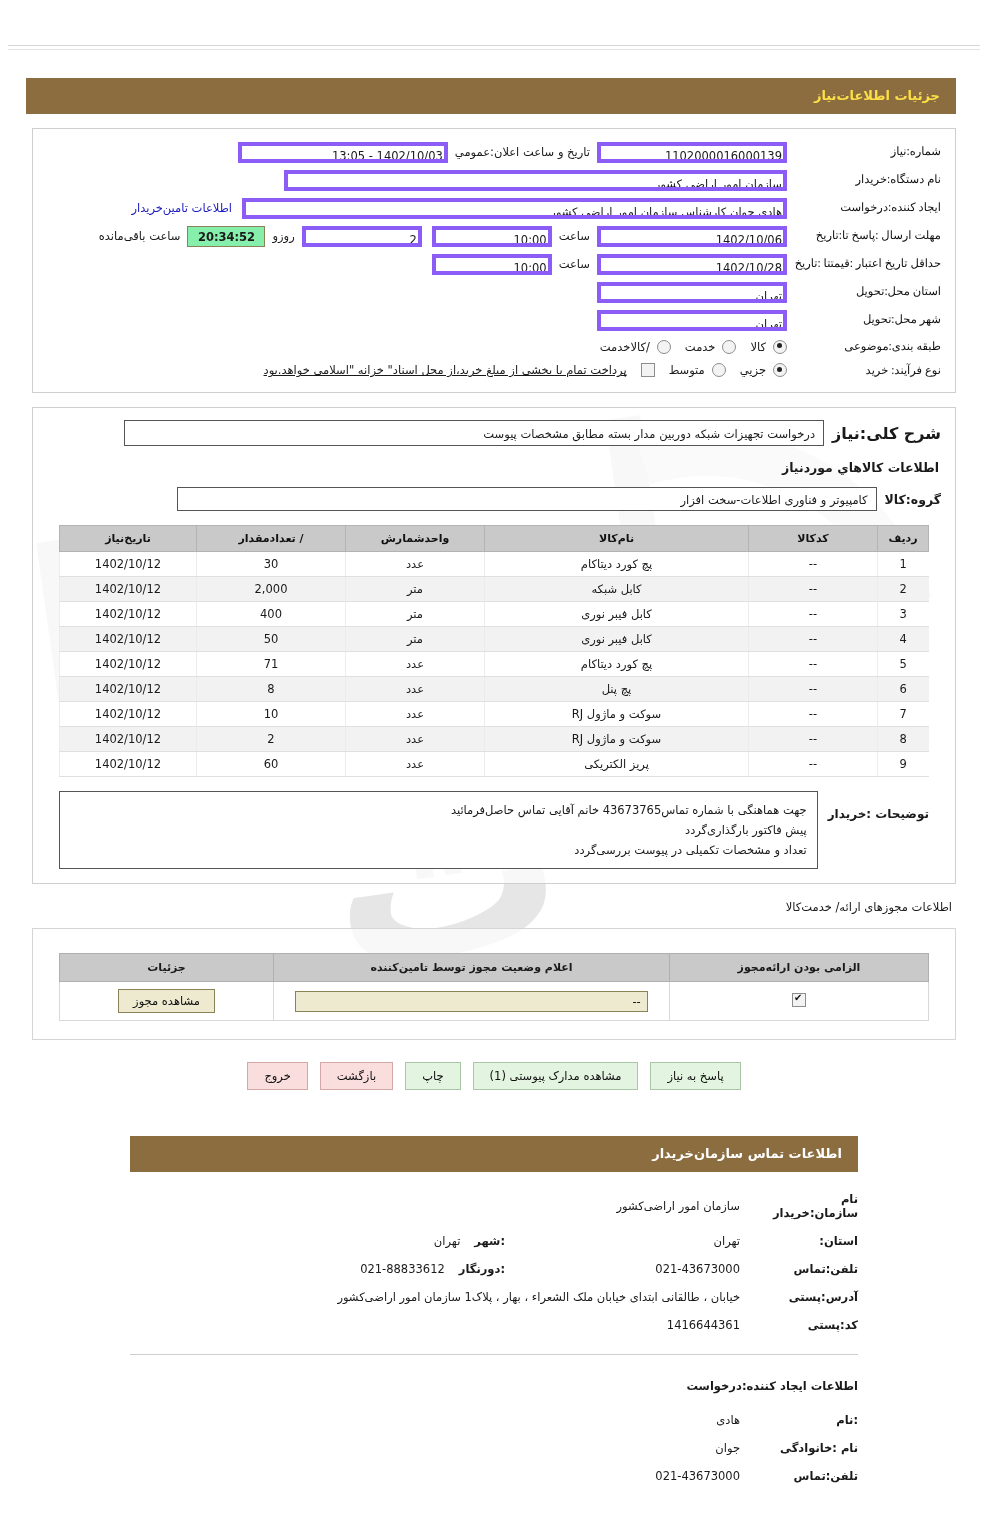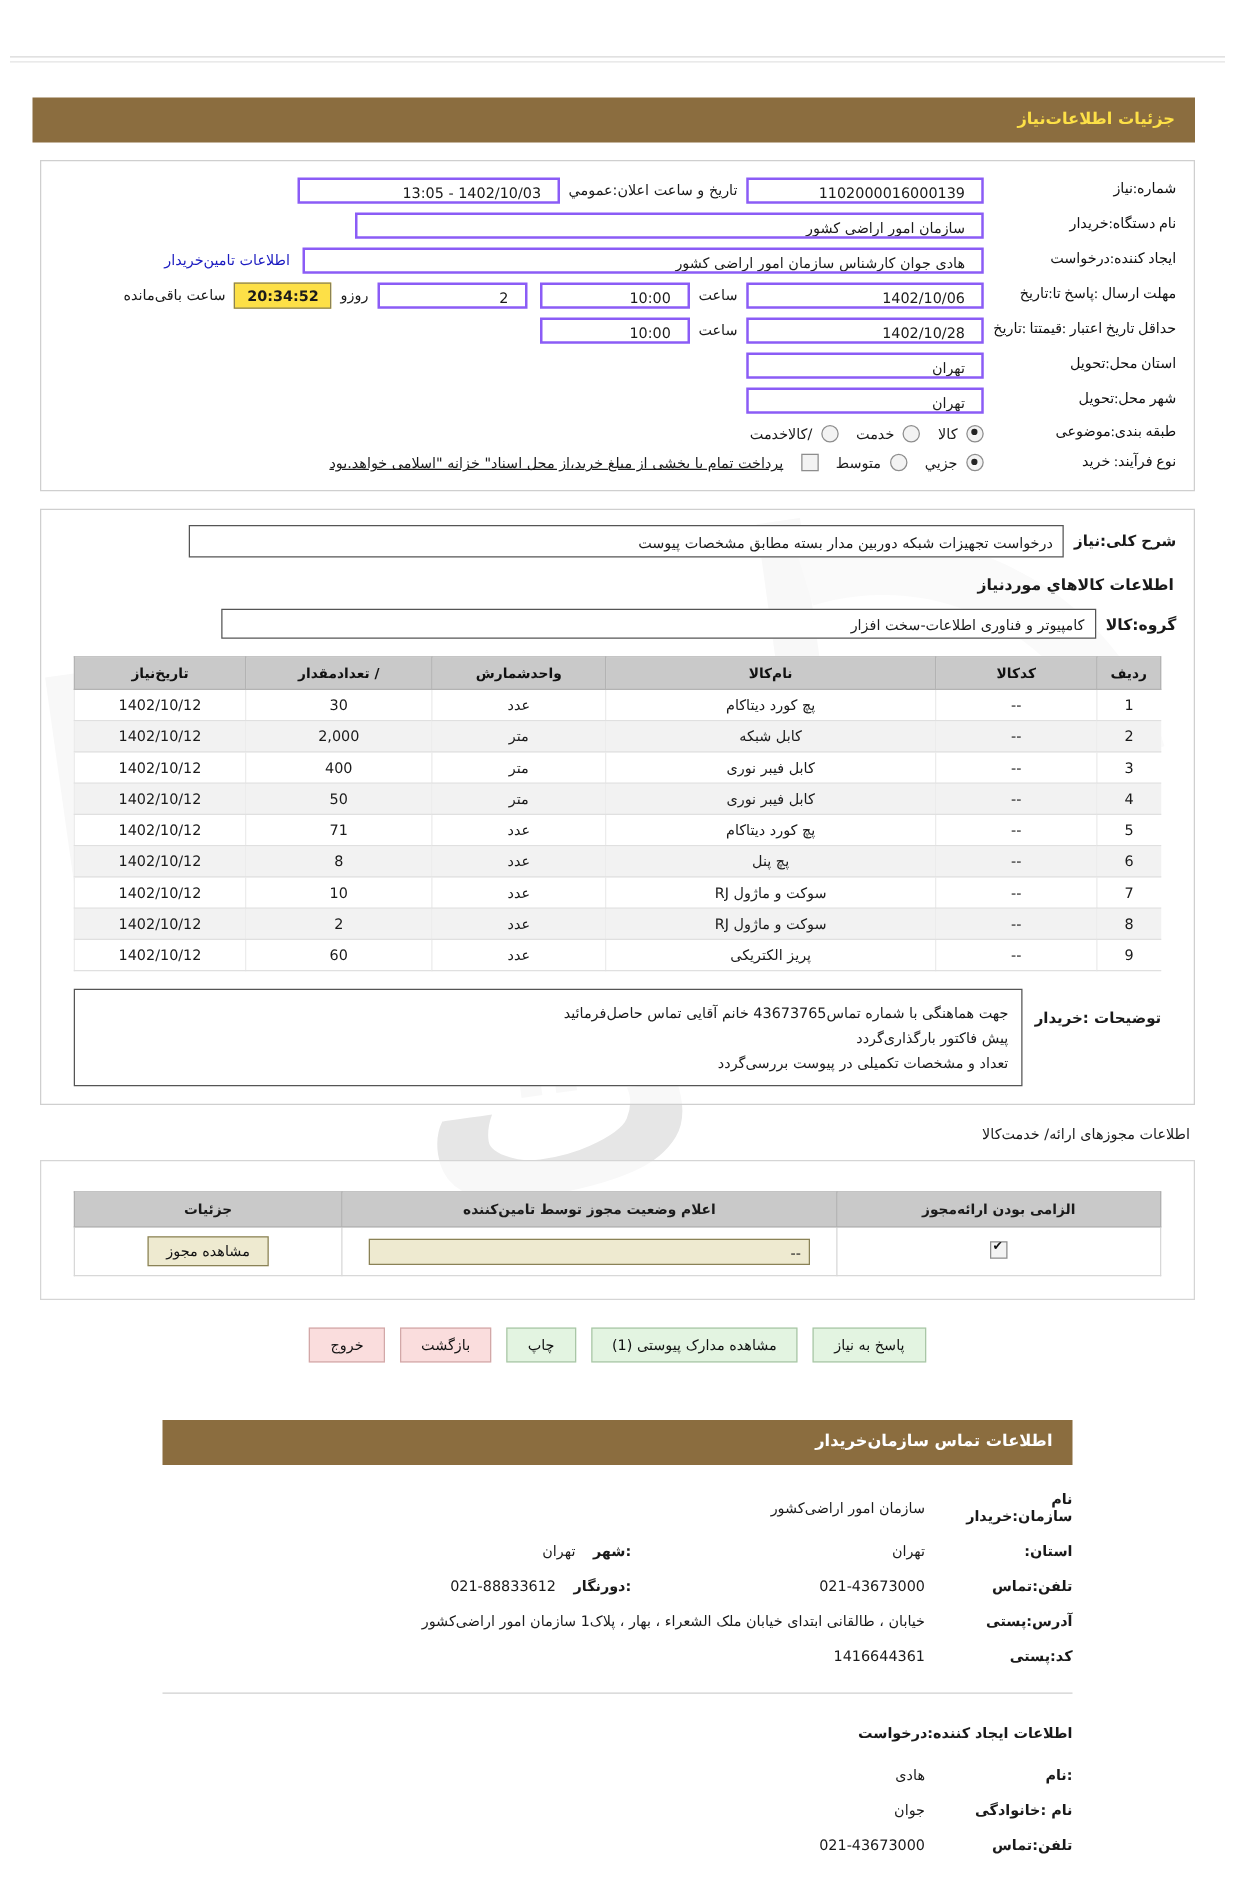--- a/index.html
+++ b/index.html
@@ -94,25 +94,25 @@
     width: 148px;
     flex: 0 0 148px;
     text-align: right;
     font-size: 11.5px;
     color: #111;
     padding-left: 6px;
     line-height: 1.35;
     font-family: Liberation Serif, serif;
   }
   .fbox {
-    border: 2px solid #8b5cf6;
+    border: 4px solid #8b5cf6;
     background: #ffffff;
     height: 21px;
     line-height: 21px;
-    padding: 0 13px;
+    padding: 0 1px;
     font-size: 11.5px;
     text-align: right;
     box-sizing: border-box;
     white-space: nowrap;
     overflow: hidden;
   }
   .w-need   { width: 190px; }
   .w-org    { width: 503px; }
   .w-creator{ width: 545px; }
   .w-date   { width: 190px; }
@@ -121,21 +121,21 @@
   .w-city   { width: 190px; }
   .w-ann    { width: 210px; }
 
   .inline-lbl {
     font-size: 11.5px;
     padding: 0 7px;
     white-space: nowrap;
   }
   .timer-box {
     border: 1px solid #8a8257;
-    background: #fde047;
+    background: #86efac;
     height: 21px;
     line-height: 21px;
     padding: 0 8px;
     font-size: 11.5px;
     font-weight: bold;
     text-align: center;
     box-sizing: border-box;
     min-width: 78px;
   }
   .link {
@@ -166,21 +166,21 @@
   }
   .chk.on::after {
     content:"\2714"; position:absolute; left:1px; top:-2px;
     font-size:10px; color:#111; line-height:12px;
   }
   .note-inline { font-size: 11.5px; padding-right: 10px; text-decoration: underline; }
 
   
   .desc-row { display:flex; align-items:center; }
   .desc-label {
-    font-weight: bold; font-size: 12px; white-space: nowrap;
+    font-weight: bold; font-size: 16px; white-space: nowrap;
     padding-left: 8px;
   }
   .desc-box {
     border: 1px solid #555; background:#fff; flex: 0 0 700px;
     height: 26px; line-height: 26px; padding: 0 8px;
     font-size: 11.5px; text-align:right; box-sizing:border-box;
     overflow:hidden; white-space:nowrap;
   }
   .sub-title {
     font-weight: bold; font-size: 12.5px;

